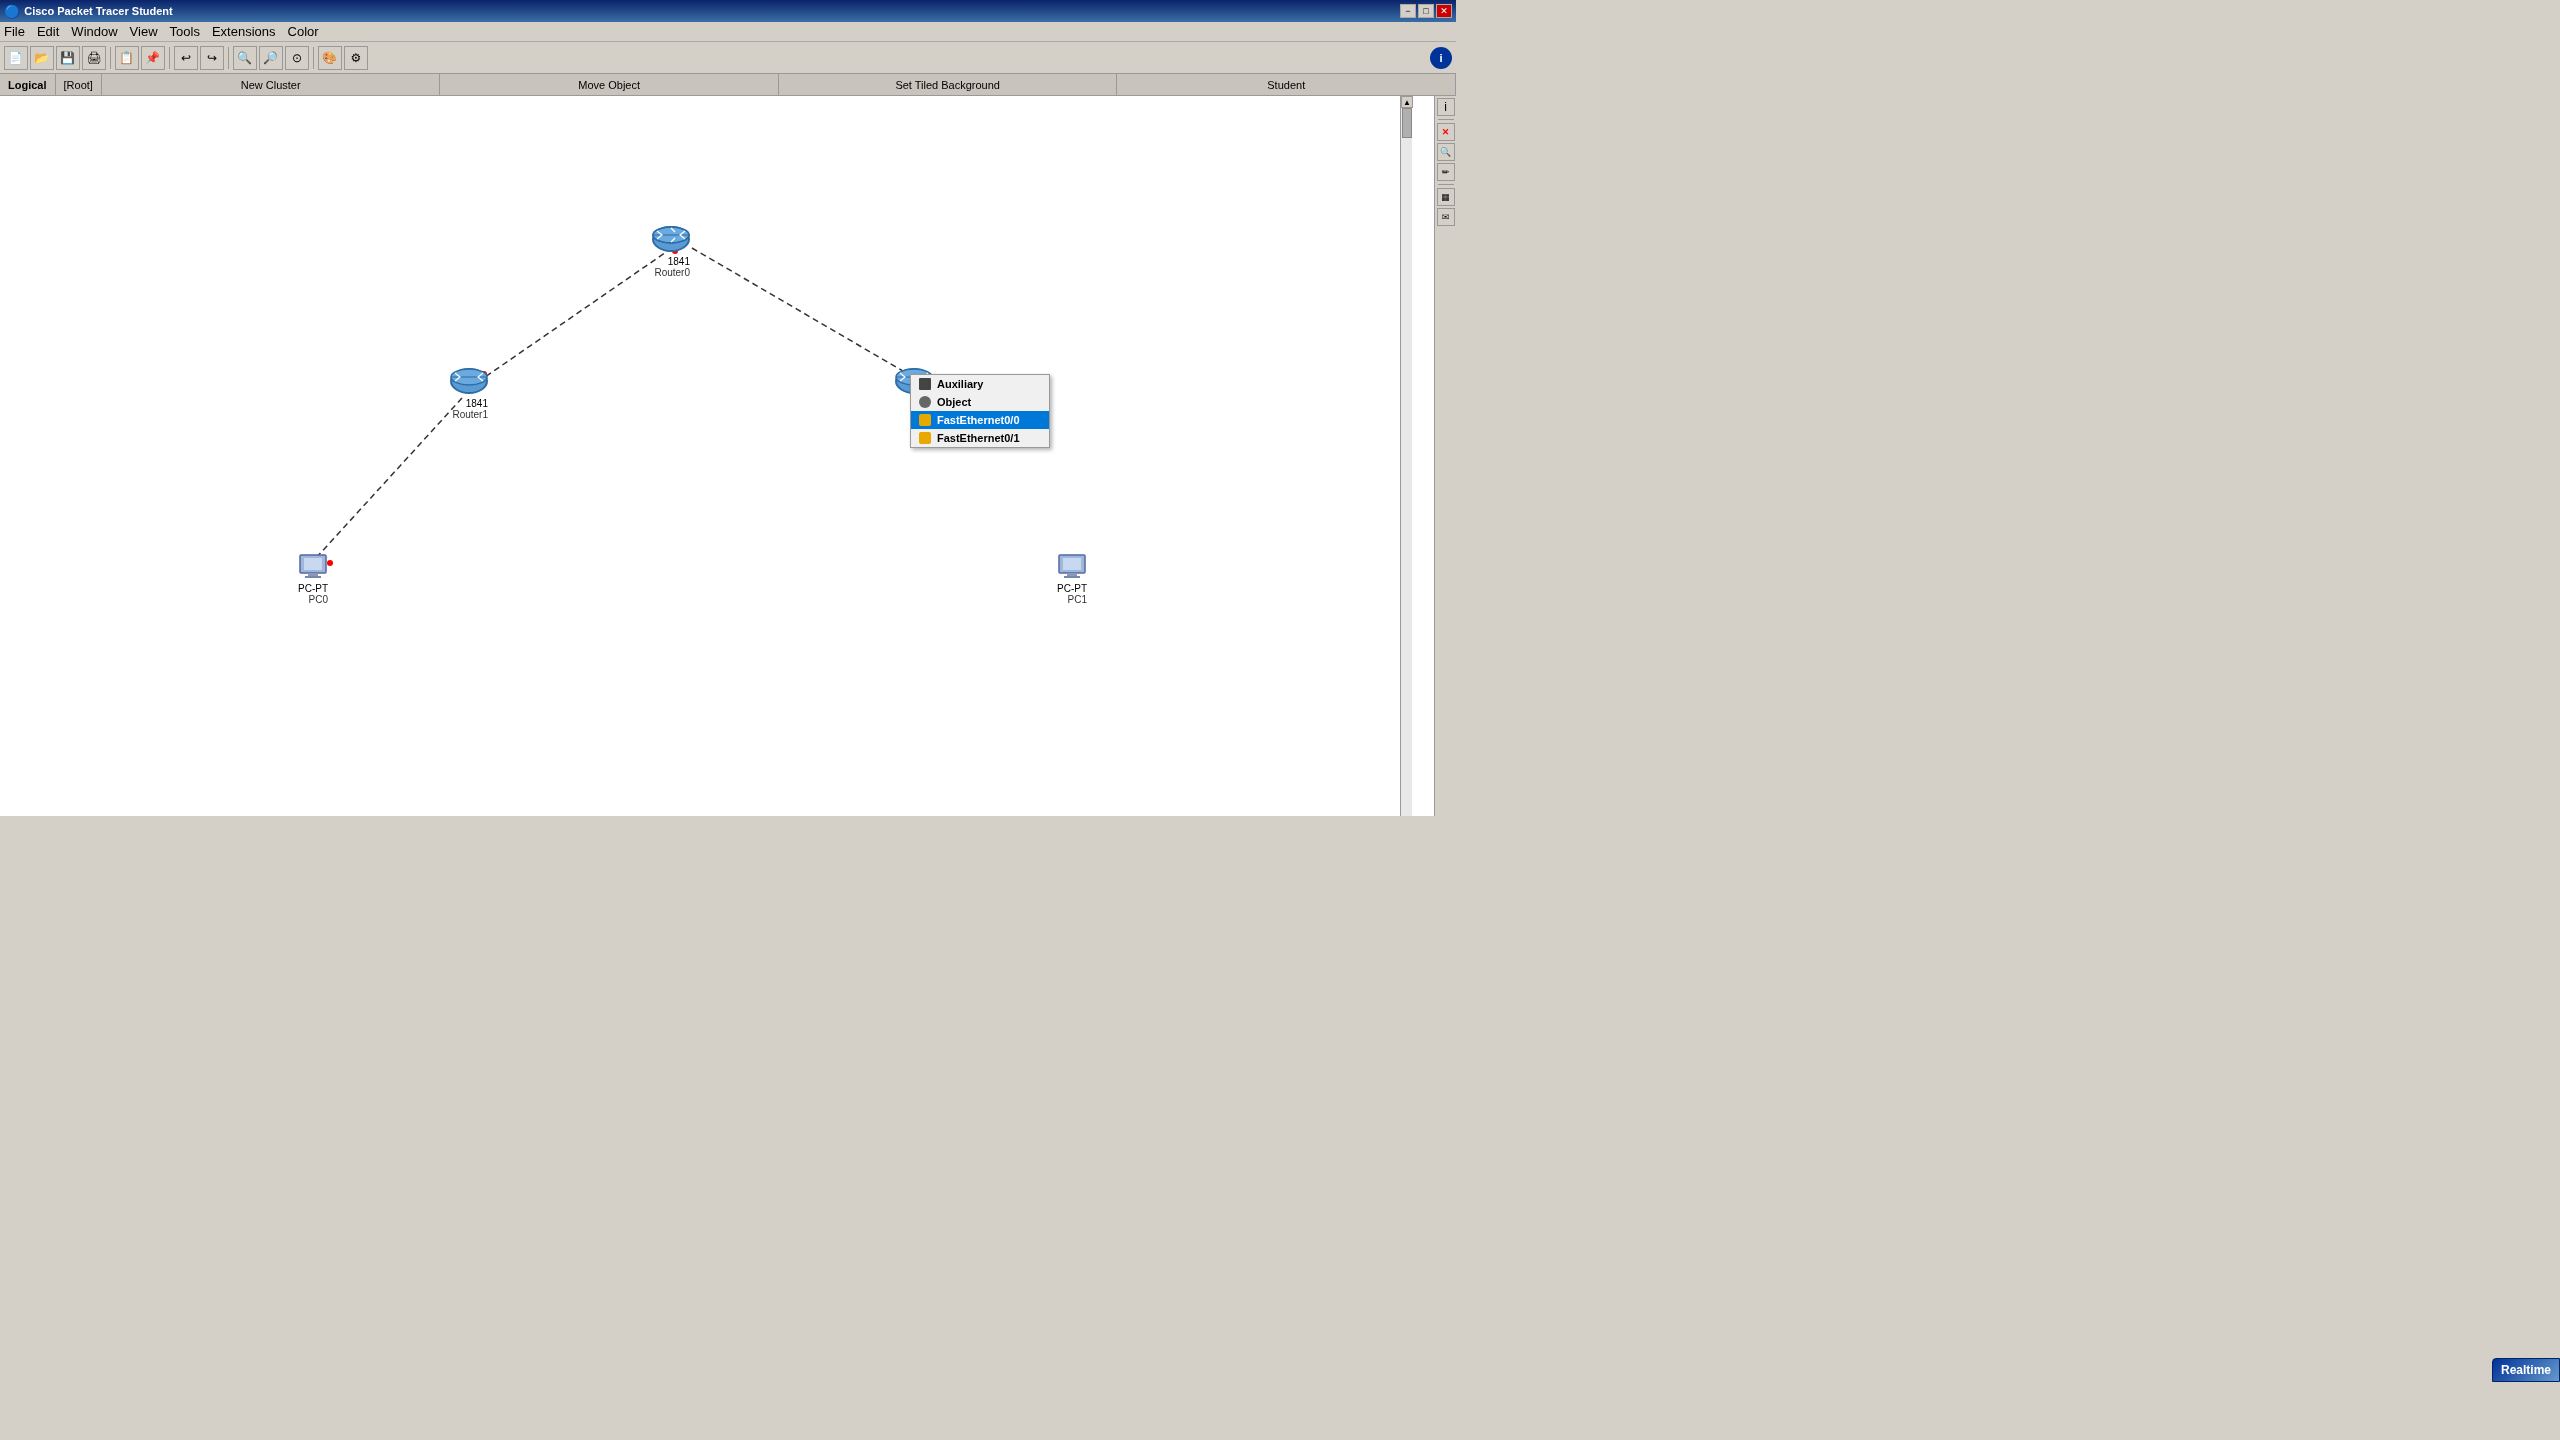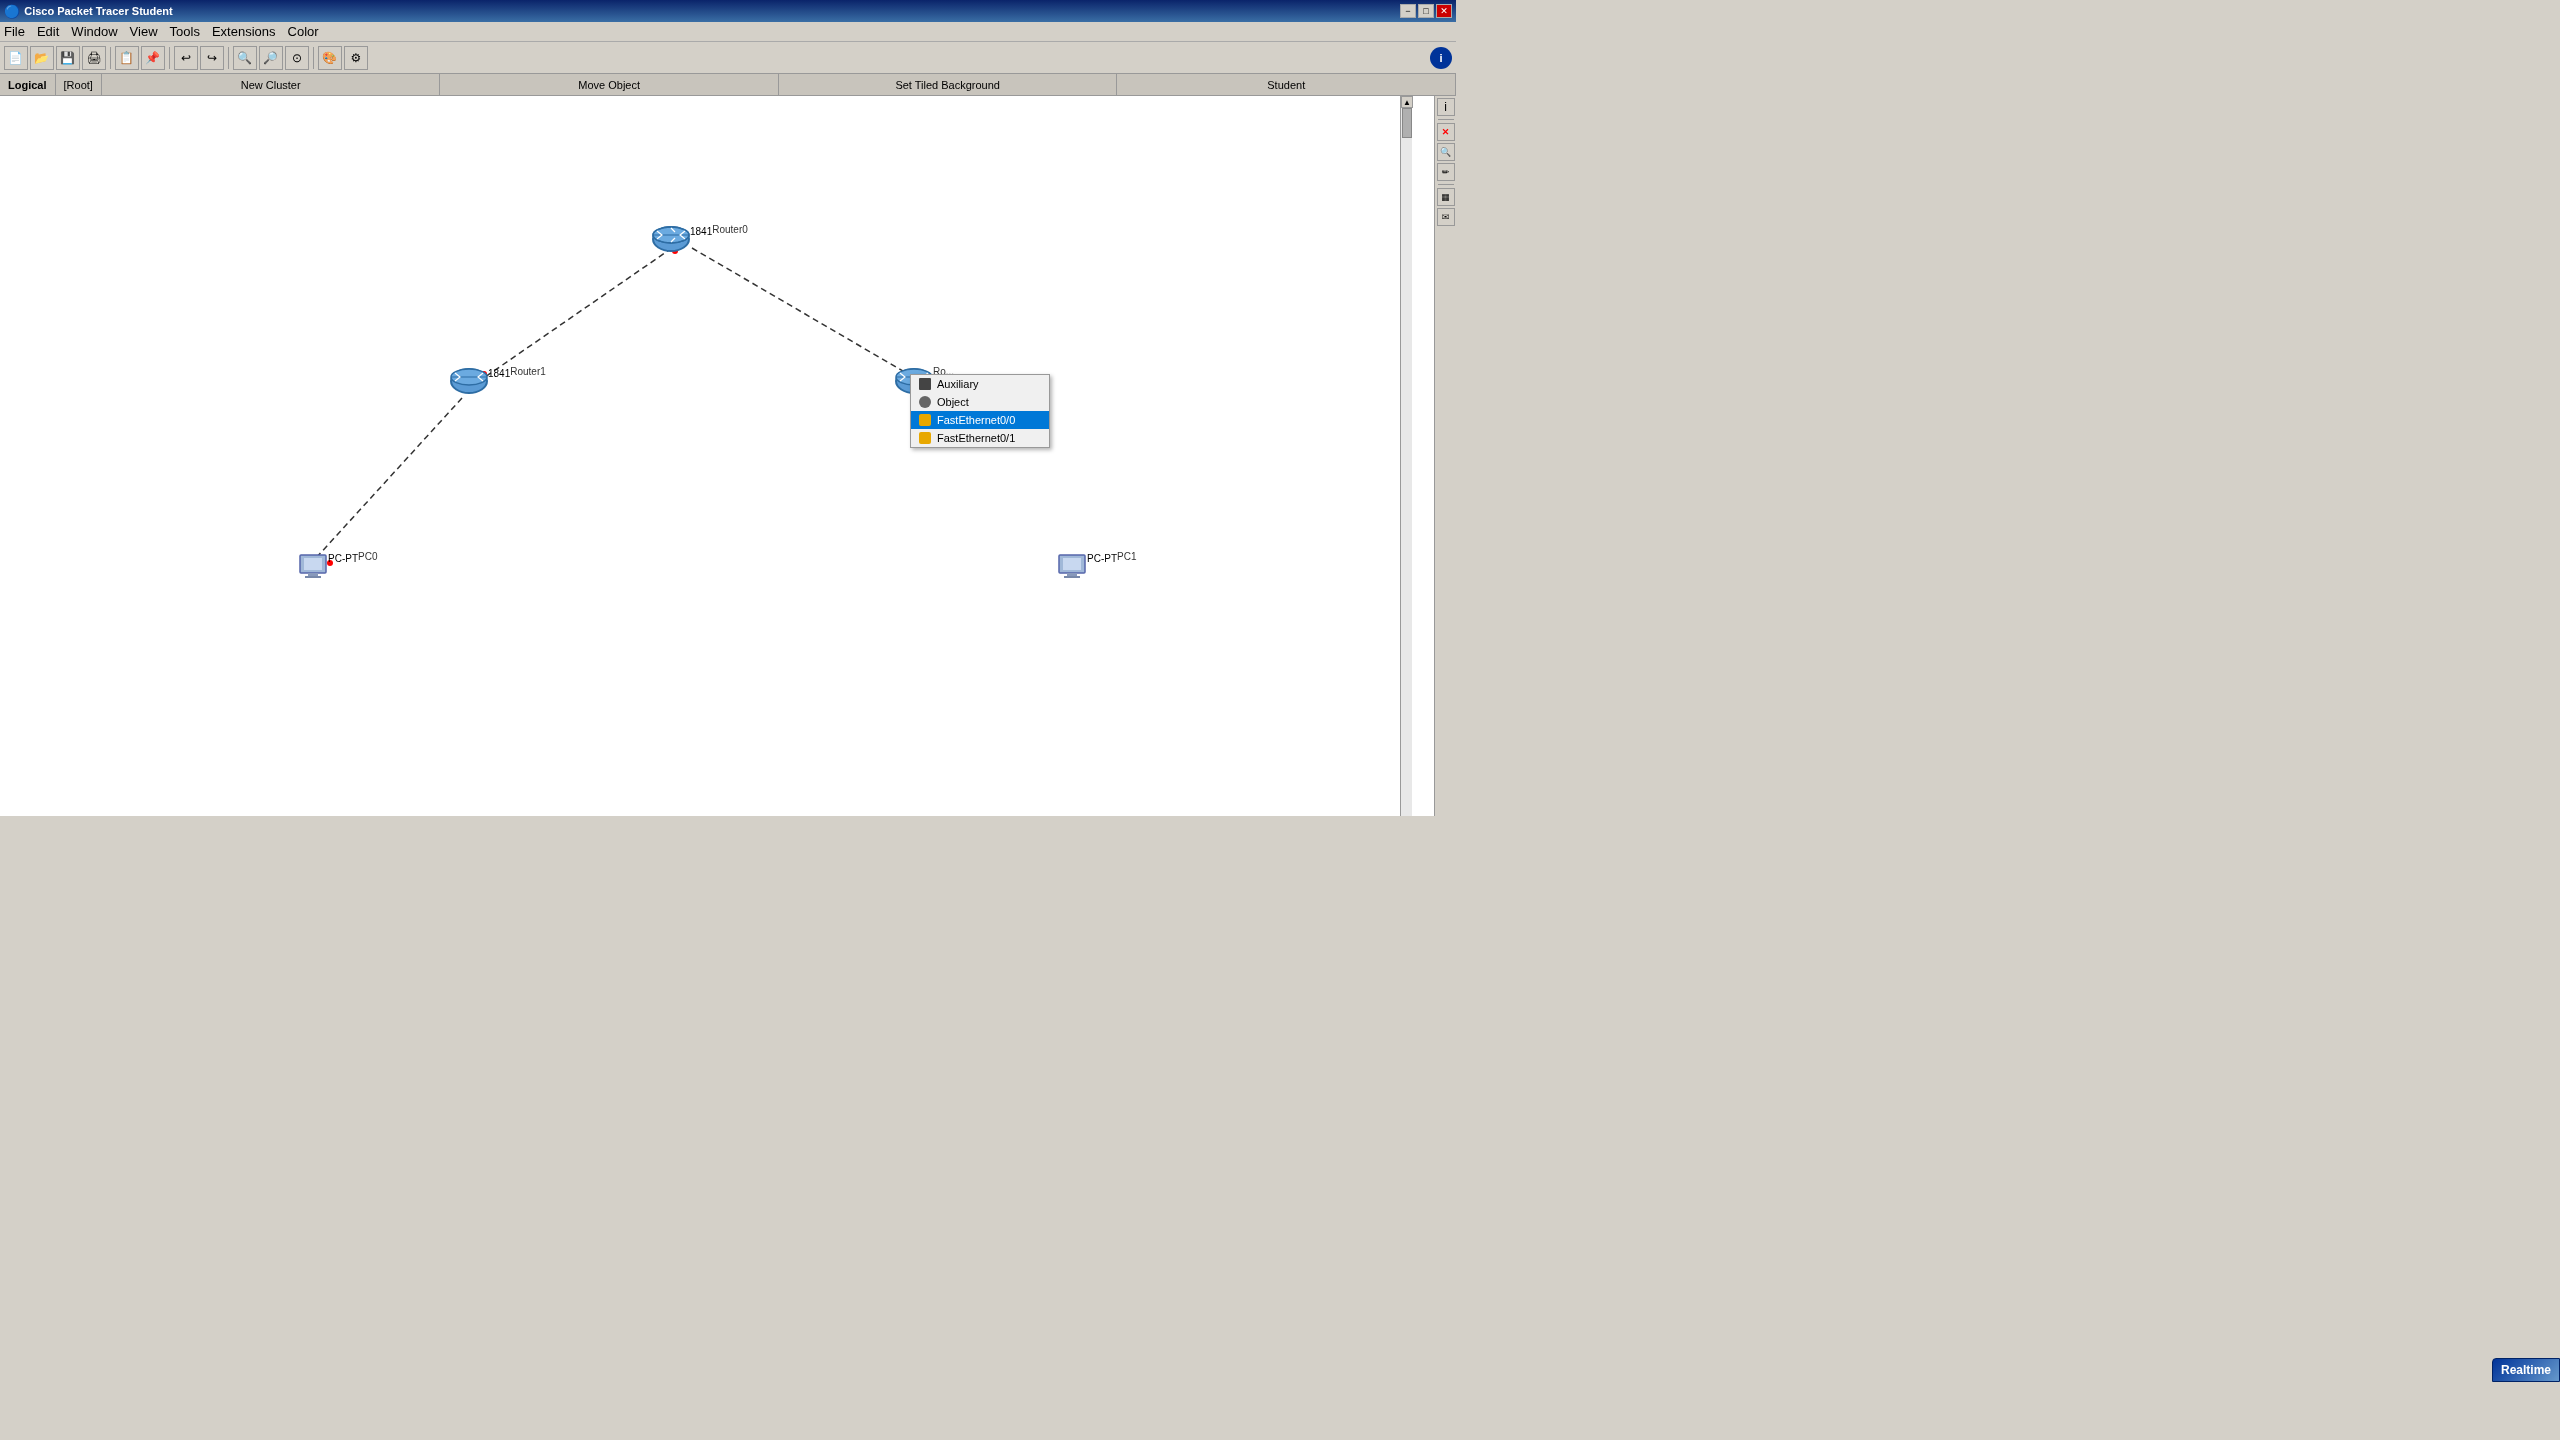--- a/index.html
+++ b/index.html
@@ -84,37 +84,37 @@
     }
     .rs-btn {
       width: 18px; height: 18px; background: #d4d0c8;
       border: 1px solid #999; cursor: pointer;
       display: flex; align-items: center; justify-content: center;
       font-size: 9px;
     }
 
     
     .device {
-      position: absolute; display: flex; flex-direction: row;
-      align-items: flex-start; cursor: pointer;
+      position: absolute; display: flex; flex-direction: column;
+      align-items: flex-end; cursor: pointer;
     }
     .device-label { font-size: 10px; text-align: center; margin-top: 2px; }
     .device-sublabel { font-size: 10px; text-align: center; color: #333; }
 
     
     #connections-svg {
       position: absolute; top: 0; left: 0; width: 100%; height: 100%;
       pointer-events: none;
     }
 
     
     #context-menu {
       position: absolute; background: #f0f0f0;
       border: 1px solid #999; box-shadow: 2px 2px 4px rgba(0,0,0,0.3);
-      width: 140px; z-index: 100;
+      width: 140px; z-index: 100; font-weight: bold;
     }
     .cm-item {
       padding: 3px 8px; font-size: 11px; cursor: pointer;
       display: flex; align-items: center; gap: 6px;
     }
     .cm-item.selected { background: #0078d7; color: white; }
     .cm-icon-aux { width: 12px; height: 12px; background: #444; border-radius: 1px; }
     .cm-icon-con { width: 12px; height: 12px; background: #666; border-radius: 50%; }
     .cm-icon-fe0 { width: 12px; height: 12px; background: #e8a800; border-radius: 1px; }
     .cm-icon-fe1 { width: 12px; height: 12px; background: #e8a800; border-radius: 1px; }

